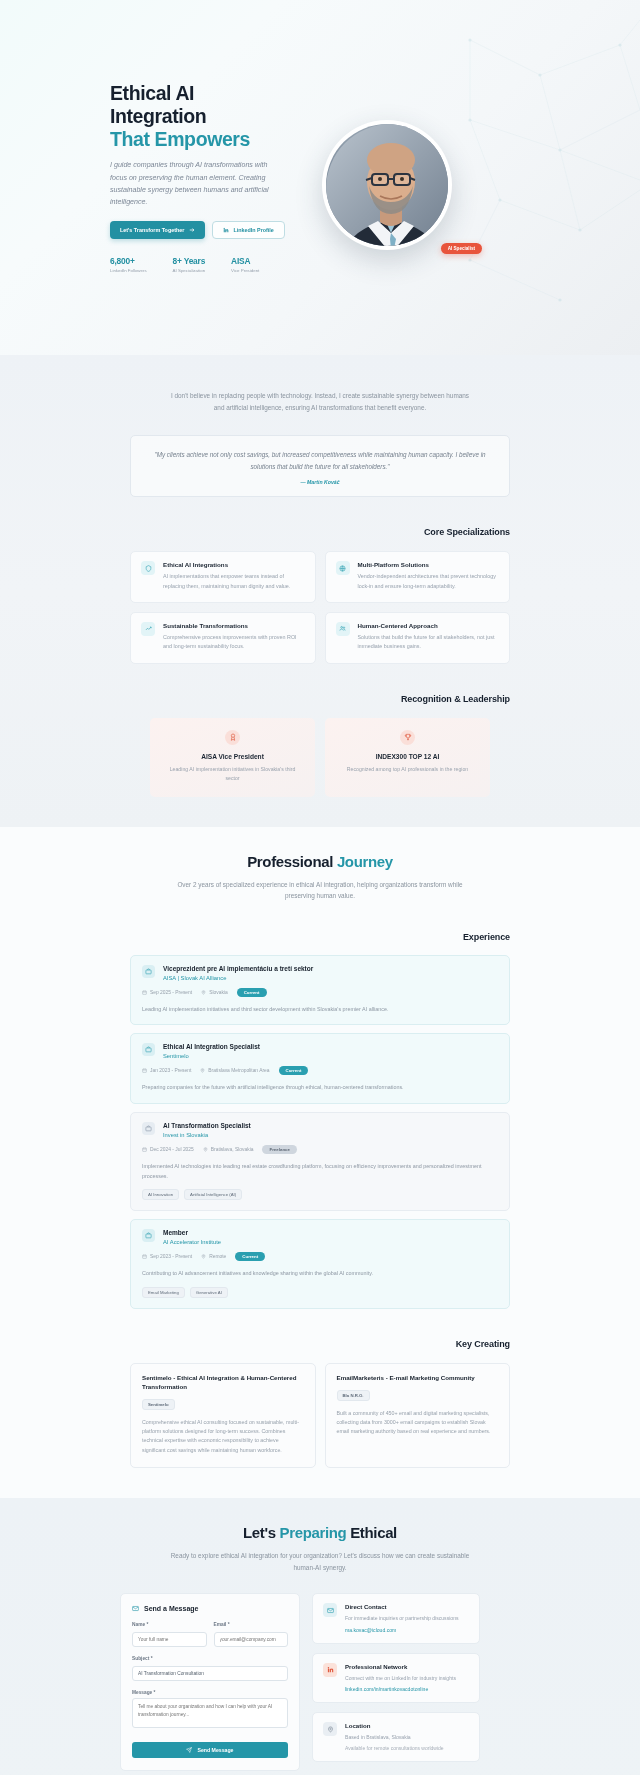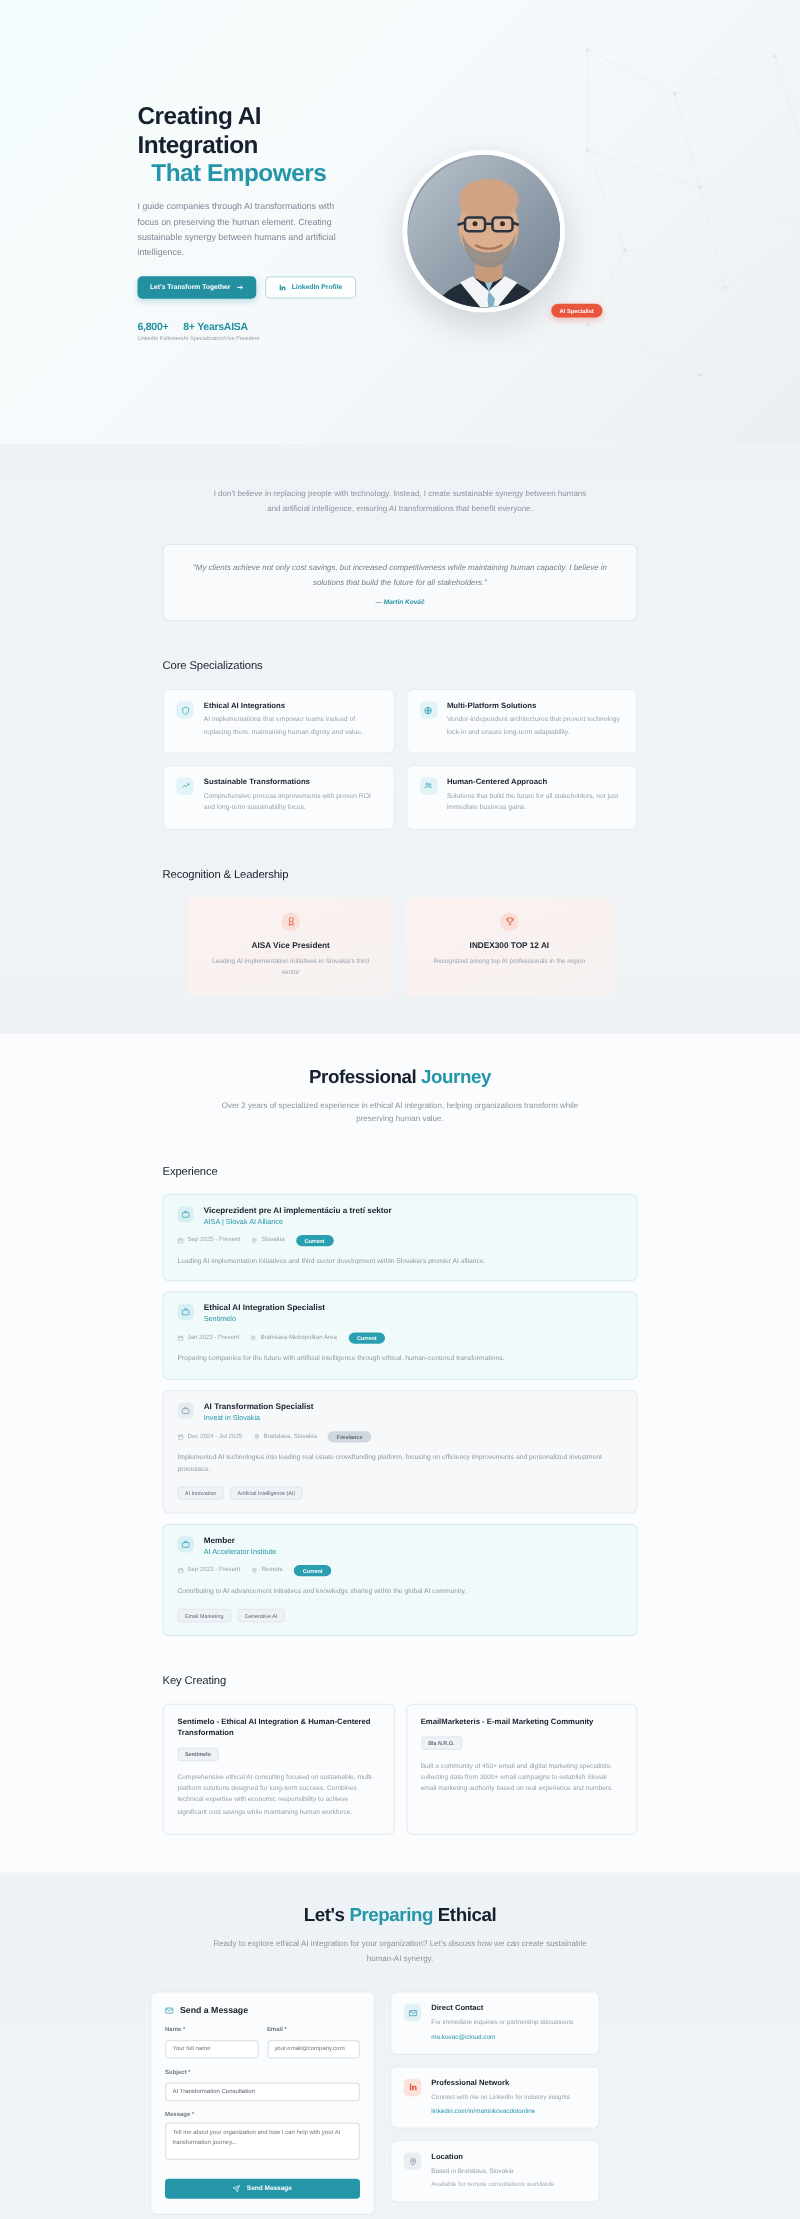--- a/index.html
+++ b/index.html
@@ -30,28 +30,29 @@
     height: 100%;
   }
   .hero-left { width: 250px; }
   h1.hero-title {
     font-size: 19.5px;
     line-height: 1.17;
     font-weight: 700;
     letter-spacing: -0.4px;
     color: #16202e;
   }
-  .t-teal { color: #2596a8; display:block;margin-left:11px; }
+  .t-teal { color: #2596a8; display:block; }
   .t-red { color: #e8543c; display:block; }
   .hero-sub {
     margin-top: 9px;
     font-size: 7.1px;
     line-height: 1.72;
     color: #7c8796;
     width: 176px;
+    font-style: italic;
   }
   .hero-btns { display: flex; gap: 7px; margin-top: 13px; }
   .btn-primary {
     background: #2390a2;
     color: #fff;
     font-size: 5.4px;
     font-weight: 600;
     padding: 5px 10px;
     border-radius: 4px;
     display: flex; align-items: center; gap: 5px;
@@ -61,21 +62,21 @@
   .btn-outline {
     background: #fdfefe;
     color: #2390a2;
     font-size: 5.4px;
     font-weight: 600;
     padding: 5px 10px;
     border-radius: 4px;
     display: flex; align-items: center; gap: 4px;
     border: 1px solid #bfdde3; cursor: pointer;
   }
-  .hero-stats { display: flex; margin-top: 17px; }
+  .hero-stats { display: flex; gap: 26px; margin-top: 17px; }
   .stat-num { font-size: 8.4px; font-weight: 700; color: #2390a2; letter-spacing:-.2px;}
   .stat-lbl { font-size: 4.4px; color: #97a1ad; margin-top: 2px; }
 
   
   .hero-photo-wrap { position: absolute; left: 322px; top: 120px; }
   .photo-ring {
     width: 130px; height: 130px; border-radius: 50%;
     background: #fff;
     padding: 4px;
     box-shadow: 0 10px 28px rgba(40,60,80,.20);
@@ -125,23 +126,23 @@
     background: rgba(255,255,255,.55);
     border: 1px solid #e2e8ee;
     border-radius: 5px;
     padding: 13px 22px 11px;
     text-align: center;
   }
   .quote-text { font-size: 6.3px; font-style: italic; line-height: 1.85; color: #76818e; }
   .quote-author { margin-top: 7px; font-size: 5.2px; font-style: italic; font-weight: 700; color: #2596a8; }
 
   h3.sub-title {
-    text-align: left;
+    text-align: right;
     font-size: 9px;
-    font-weight: 400;
+    font-weight: 700;
     color: #16202e;
     margin-top: 30px;
     letter-spacing: -.1px;
   }
 
   
   .spec-grid {
     display: grid; grid-template-columns: 1fr 1fr;
     gap: 9px; margin-top: 14px;
   }
@@ -299,21 +300,21 @@
           <circle cx="500" cy="200" r="1.6"></circle>
         <circle cx="580" cy="230" r="1.6"></circle>
           <circle cx="470" cy="260" r="1.6"></circle>
         <circle cx="560" cy="300" r="1.6"></circle>
       </g>
     </svg>
 
     <div class="hero-inner">
       <div class="hero-left">
         <h1 class="hero-title">
-          <span>Creating AI</span><br>
+          <span>Ethical AI</span><br>
           <span>Integration</span>
           <span class="t-teal">That Empowers</span>
         </h1>
         <p class="hero-sub">I guide companies through AI transformations with focus on preserving the human element. Creating sustainable synergy between humans and artificial intelligence.</p>
 
         <div class="hero-btns">
           <button class="btn-primary">
             <span>Let's Transform Together</span>
             <svg width="6" height="6" viewBox="0 0 16 16" fill="none" stroke="#fff" stroke-width="2">
               <path d="M2 8h11M9 4l4 4-4 4"></path>

